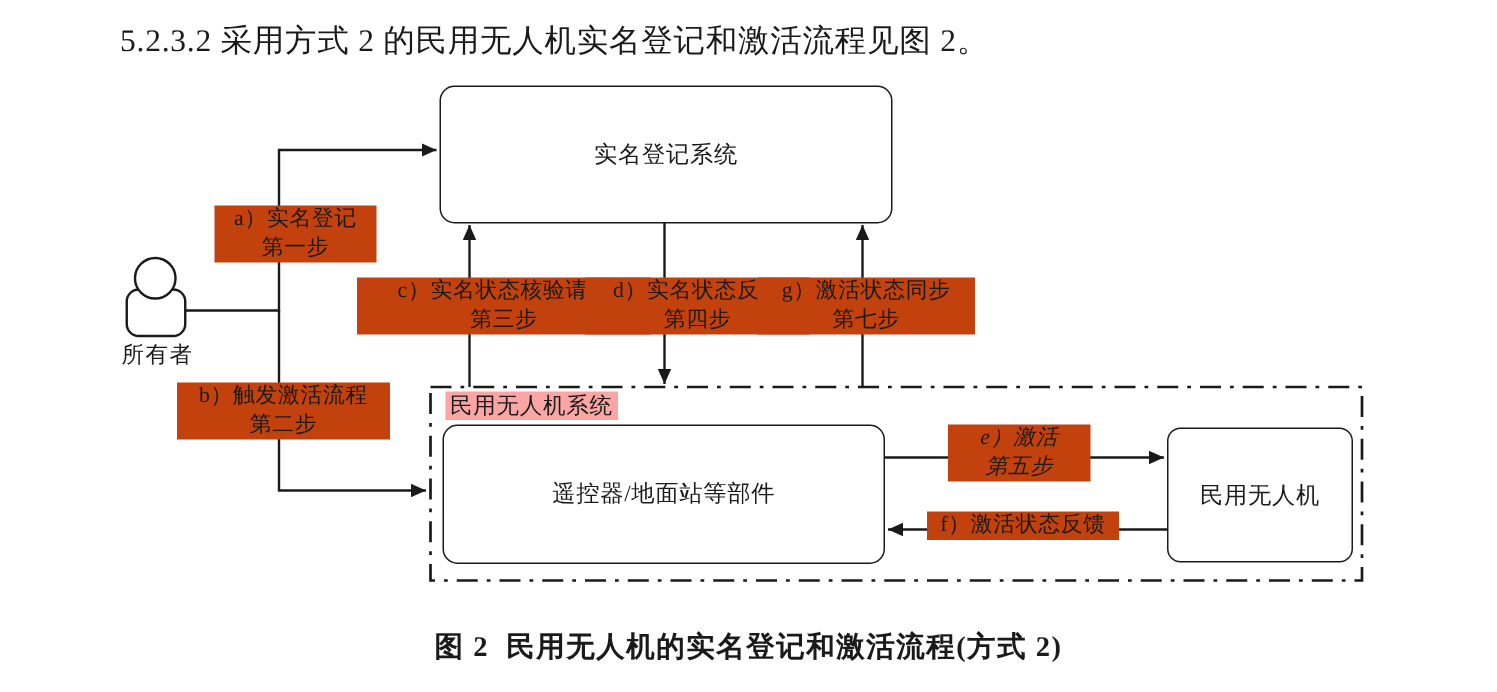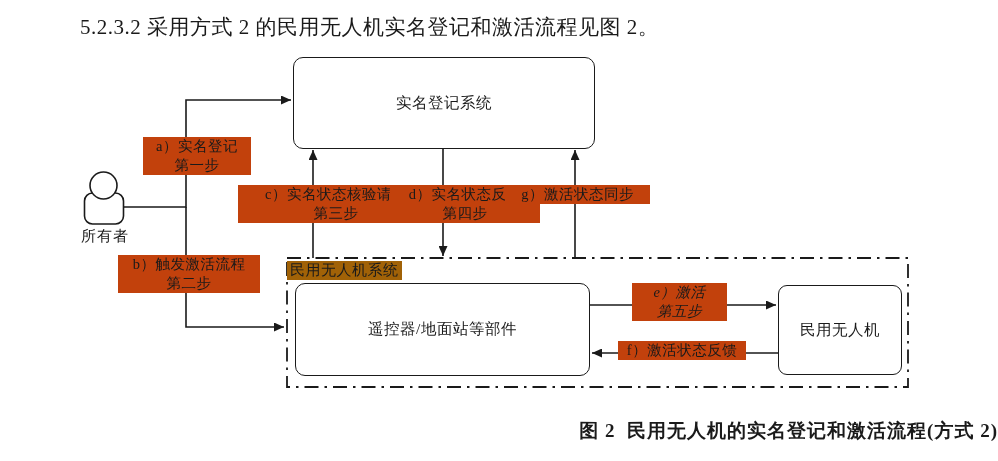--- a/index.html
+++ b/index.html
@@ -19,42 +19,42 @@
   .box{
     position:absolute;z-index:2;
     background:#ffffff;border:1.6px solid #1a1a1a;border-radius:10px;
     display:flex;align-items:center;justify-content:center;
     font-size:15.5px;letter-spacing:.5px;
   }
   .box-reg{left:293px;top:57px;width:300px;height:90px;text-align:right;}
   .box-controller{left:295px;top:283px;width:293px;height:91px;}
   .box-uav{left:778px;top:285px;width:122px;height:88px;border-radius:9px;font-family:Liberation Serif, serif;}
   .system-label{
-    position:absolute;left:287px;top:261px;z-index:2;
-    font-size:15px;letter-spacing:.5px;background:#a16207;padding:0 3px;
+    position:absolute;left:297px;top:261px;z-index:2;
+    font-size:15px;letter-spacing:.5px;background:#fca5a5;padding:0 3px;
   }
   .actor-label{
     position:absolute;left:70px;top:227px;width:70px;z-index:2;
     text-align:center;font-size:15px;letter-spacing:1px;
   }
   .edge-label{
     position:absolute;z-index:2;background:#c2410c;
     text-align:center;font-size:14.5px;line-height:19px;letter-spacing:.5px;
   }
   .edge-label span{display:block;}
   .lab-a{left:143px;top:137px;width:108px;}
   .lab-b{left:118px;top:255px;width:142px;}
   .lab-c{left:238px;top:185px;width:196px;}
   .lab-d{left:390px;top:185px;width:150px;}
   .lab-g{left:505px;top:185px;width:145px;}
   .lab-e{left:632px;top:283px;width:95px;font-style:italic;}
   .lab-f{left:618px;top:341px;width:128px;}
   .caption{
     position:absolute;left:0;top:418px;width:998px;z-index:2;
-    text-align:right;font-weight:bold;font-size:19px;
+    text-align:center;font-weight:bold;font-size:19px;
     letter-spacing:1px;white-space:pre;
   }
 </style>
 </head>
 <body>
 
 <div class="page">
 
   <div class="heading">5.2.3.2 采用方式 2 的民用无人机实名登记和激活流程见图 2。</div>
 
@@ -114,20 +114,21 @@
   <div class="edge-label lab-c">
     <span>c）实名状态核验请求</span>
     <span>第三步</span>
   </div>
   <div class="edge-label lab-d">
     <span>d）实名状态反馈</span>
     <span>第四步</span>
   </div>
   <div class="edge-label lab-g">
     <span>g）激活状态同步</span>
+    <span>第七步</span>
   </div>
   <div class="edge-label lab-e">
     <span>e）激活</span>
     <span>第五步</span>
   </div>
   <div class="edge-label lab-f">
     <span>f）激活状态反馈</span>
   </div>
 
   <div class="caption">图 2  民用无人机的实名登记和激活流程(方式 2)</div>

